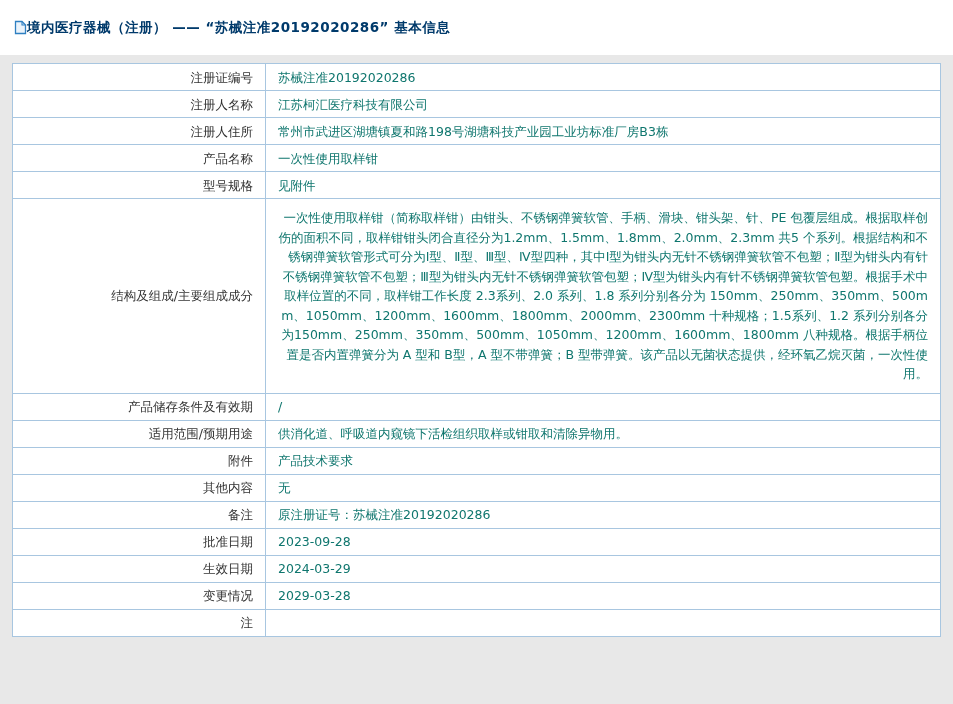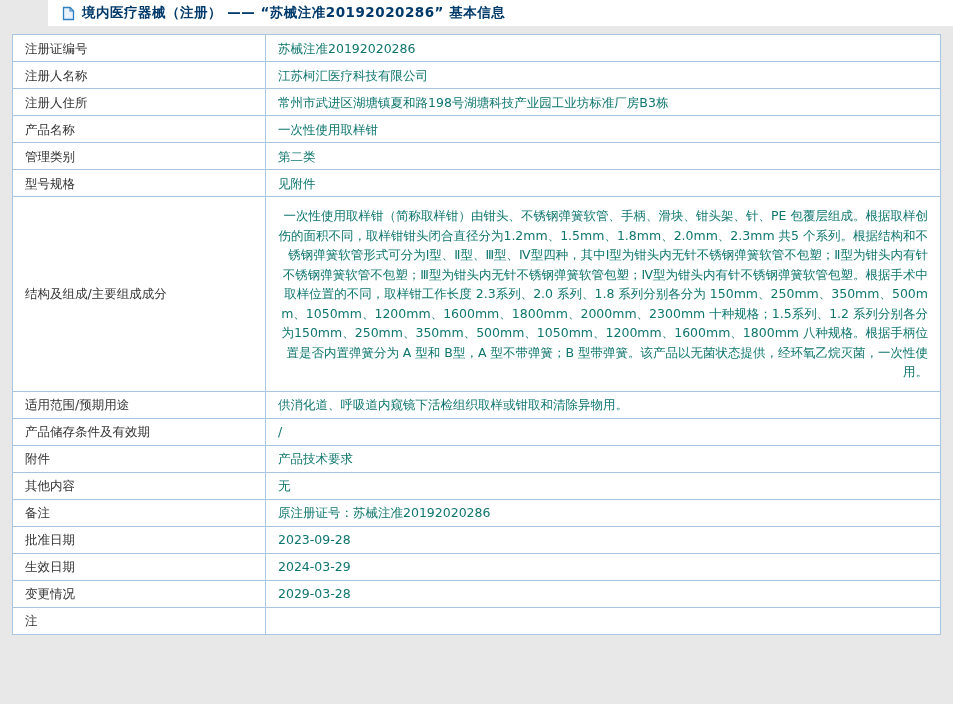--- a/index.html
+++ b/index.html
@@ -4,26 +4,24 @@
 <style>
   * { margin:0; padding:0; box-sizing:border-box; }
   html,body { width:953px; min-height:704px; }
   body {
     background:#e8e8e8;
     font-family:"DejaVu Sans","Liberation Sans",sans-serif;
     color:#333;
   }
   .topbar {
     background:#ffffff;
-    height:26px;
+    height:55px;
     display:flex;
     align-items:center;
     padding:0 14px;
-    gap:7px;
-    margin-left:48px;
   }
   .doc-icon { display:inline-flex; align-items:center; }
   .page-title {
     font-size:13.5px;
     font-weight:bold;
     color:#003a6b;
     letter-spacing:0.5px;
   }
   .table-wrap {
     margin:8px 12px 9px 12px;
@@ -39,21 +37,21 @@
     border:1px solid #a8c6e0;
     font-size:12.5px;
     color:#0f766e;
     padding:4px 12px;
     line-height:17px;
     vertical-align:middle;
     word-break:break-all;
   }
   td.label {
     width:253px;
-    text-align:left;
+    text-align:right;
     background:#ffffff;
     color:#333;
   }
   td.value {
     text-align:left;
     background:#ffffff;
   }
   tr.long td.value {
     line-height:19.5px;
     padding-top:9px;
@@ -89,38 +87,34 @@
           </tr>
           <tr>
             <td class="label">注册人住所</td>
             <td class="value">常州市武进区湖塘镇夏和路198号湖塘科技产业园工业坊标准厂房B3栋</td>
           </tr>
           <tr>
             <td class="label">产品名称</td>
             <td class="value">一次性使用取样钳</td>
           </tr>
           <tr>
-            <td class="label">管理类别</td>
-            <td class="value">第二类</td>
-          </tr>
-          <tr>
             <td class="label">型号规格</td>
             <td class="value">见附件</td>
           </tr>
           <tr class="long">
             <td class="label">结构及组成/主要组成成分</td>
             <td class="value">一次性使用取样钳（简称取样钳）由钳头、不锈钢弹簧软管、手柄、滑块、钳头架、针、PE 包覆层组成。根据取样创伤的面积不同，取样钳钳头闭合直径分为1.2mm、1.5mm、1.8mm、2.0mm、2.3mm 共5 个系列。根据结构和不锈钢弹簧软管形式可分为Ⅰ型、Ⅱ型、Ⅲ型、Ⅳ型四种，其中Ⅰ型为钳头内无针不锈钢弹簧软管不包塑；Ⅱ型为钳头内有针不锈钢弹簧软管不包塑；Ⅲ型为钳头内无针不锈钢弹簧软管包塑；Ⅳ型为钳头内有针不锈钢弹簧软管包塑。根据手术中取样位置的不同，取样钳工作长度 2.3系列、2.0 系列、1.8 系列分别各分为 150mm、250mm、350mm、500mm、1050mm、1200mm、1600mm、1800mm、2000mm、2300mm 十种规格；1.5系列、1.2 系列分别各分为150mm、250mm、350mm、500mm、1050mm、1200mm、1600mm、1800mm 八种规格。根据手柄位置是否内置弹簧分为 A 型和 B型，A 型不带弹簧；B 型带弹簧。该产品以无菌状态提供，经环氧乙烷灭菌，一次性使用。</td>
           </tr>
           <tr>
+            <td class="label">产品储存条件及有效期</td>
+            <td class="value">/</td>
+          </tr>
+          <tr>
             <td class="label">适用范围/预期用途</td>
             <td class="value">供消化道、呼吸道内窥镜下活检组织取样或钳取和清除异物用。</td>
-          </tr>
-          <tr>
-            <td class="label">产品储存条件及有效期</td>
-            <td class="value">/</td>
           </tr>
           <tr>
             <td class="label">附件</td>
             <td class="value">产品技术要求</td>
           </tr>
           <tr>
             <td class="label">其他内容</td>
             <td class="value">无</td>
           </tr>
           <tr>

